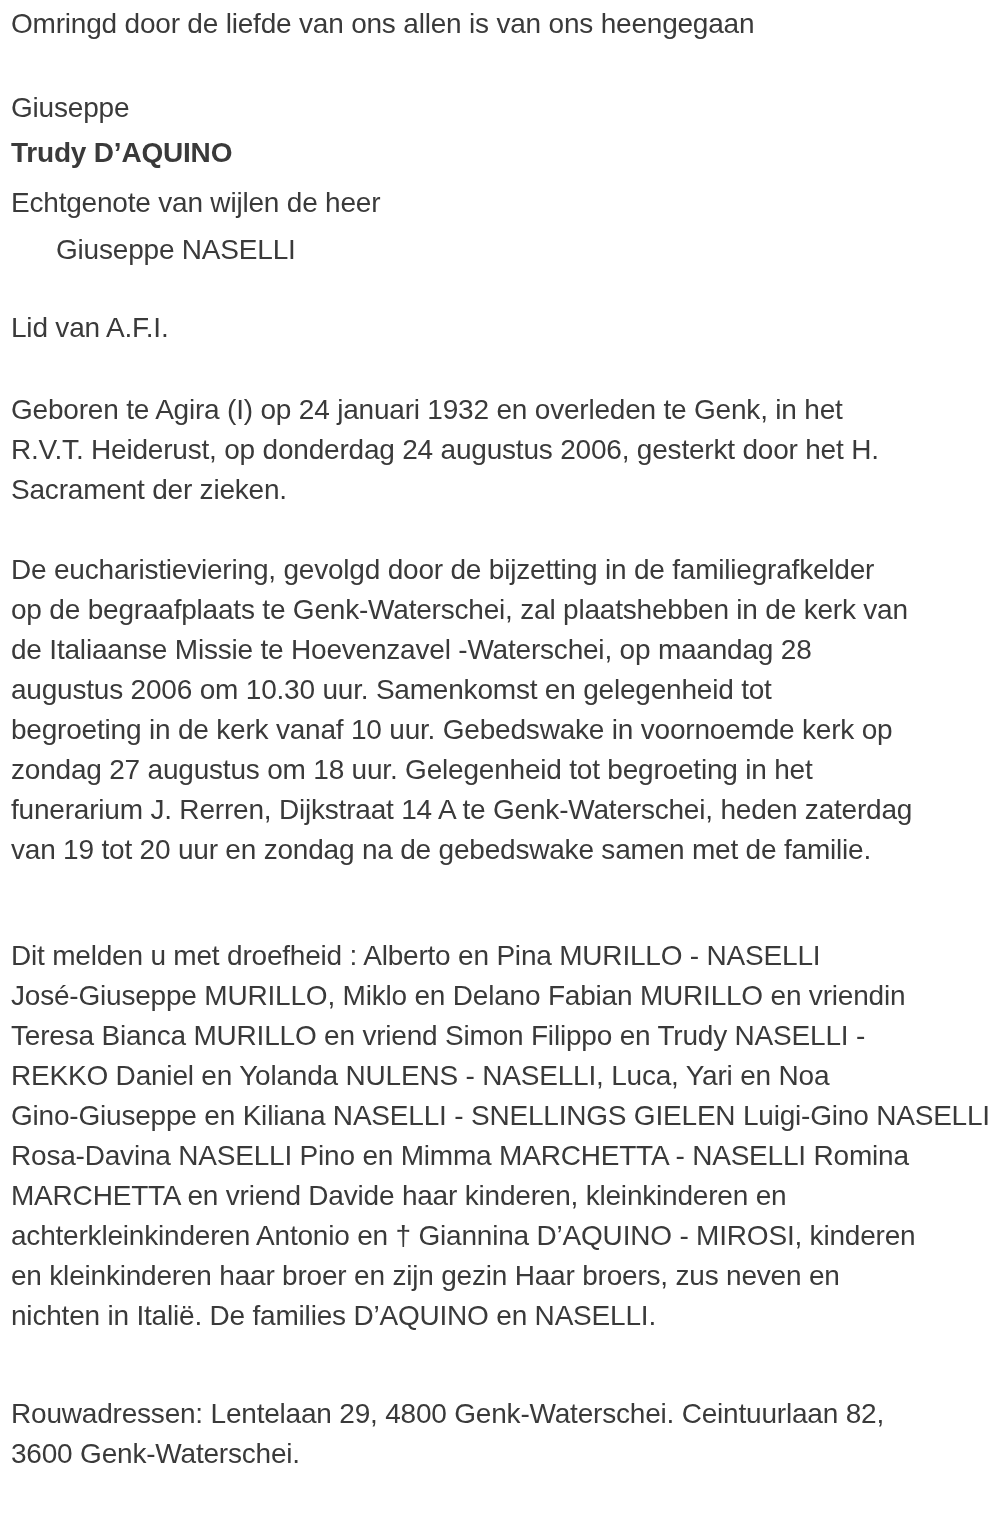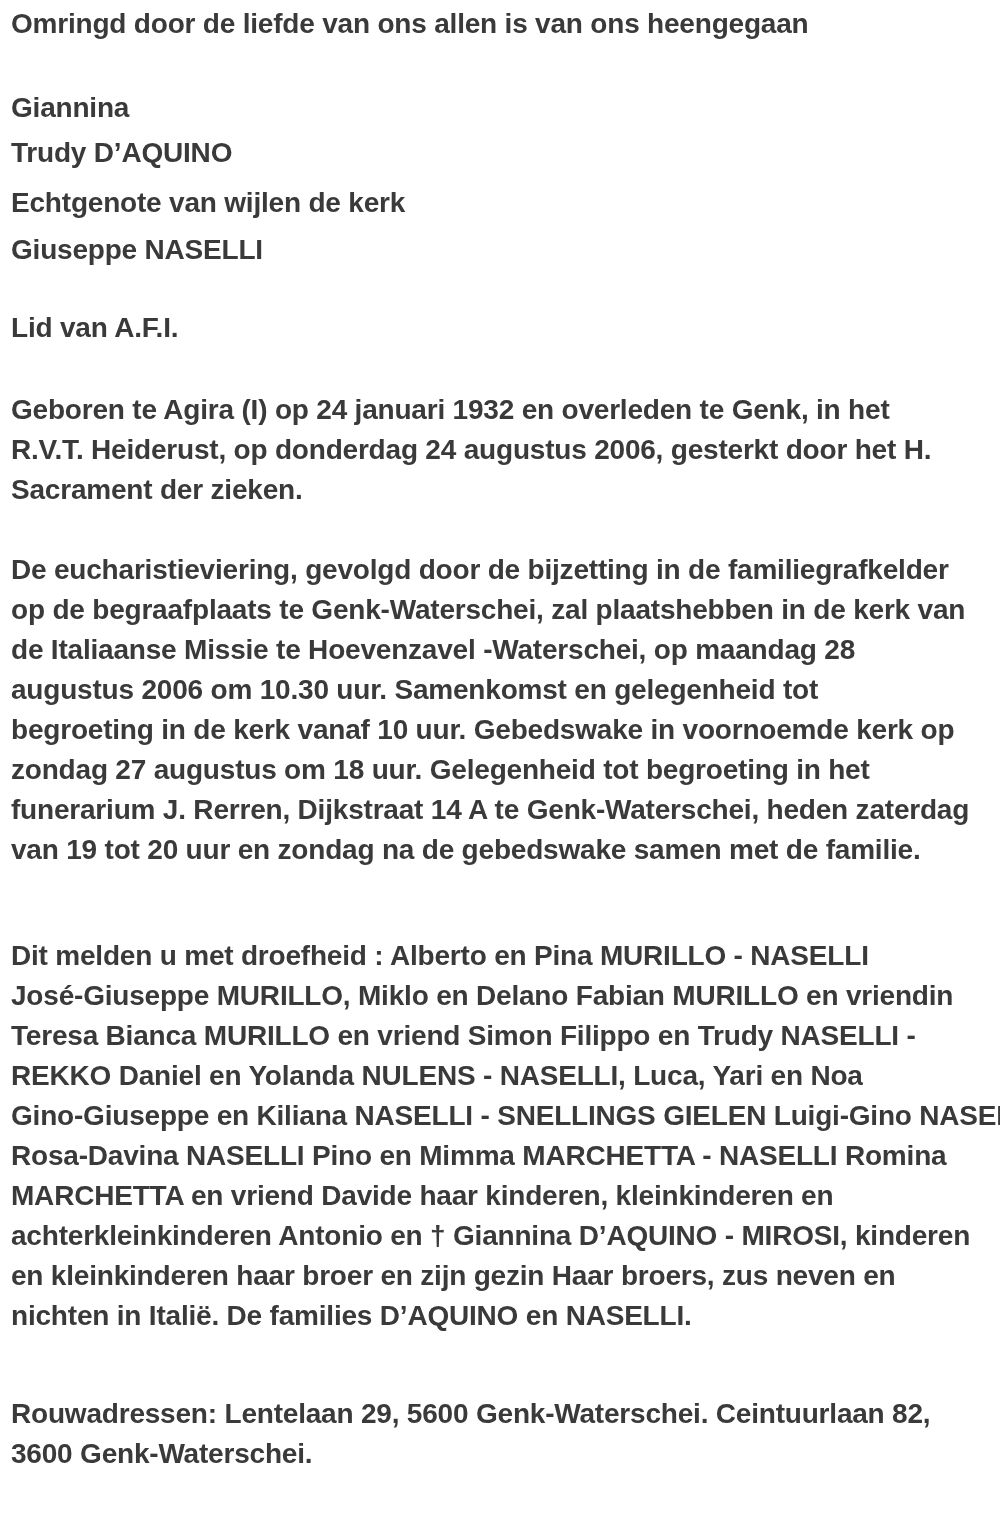--- a/index.html
+++ b/index.html
@@ -12,44 +12,44 @@
     overflow: hidden;
     font-family: "Liberation Sans", "DejaVu Sans", sans-serif;
     color: #3a3a3a;
     font-size: 28px;
     line-height: 40px;
     letter-spacing: -0.2px;
     padding: 4px 0 0 11px;
   }
   .para {
     white-space: pre;       
-    font-weight: 700;
+    font-weight: 400;
   }
   .intro            { margin-bottom: 44px; }
   .salutation       { margin-bottom: 5px; }
   .deceased-name    { font-weight: 700; margin-bottom: 10px; }
   .spouse-intro     { margin-bottom: 7px; }
-  .spouse-name      { margin-bottom: 38px; }
+  .spouse-name      { margin-bottom: 38px; margin-left: 45px; }
   .membership       { margin-bottom: 42px; margin-top: 19px; }
   .life-dates       { margin-bottom: 40px; }
   .service-info     { margin-bottom: 66px; }
   .family-list      { margin-bottom: 58px; }
   .mourning-address { margin-bottom: 37px; }
   .closing          { margin-bottom: 8px; }
 </style>
 </head>
 <body>
 
 <p class="para intro">Omringd door de liefde van ons allen is van ons heengegaan</p>
 
-<p class="para salutation">Giannina</p>
+<p class="para salutation">Giuseppe</p>
 
 <p class="para deceased-name">Trudy D’AQUINO</p>
 
-<p class="para spouse-intro">Echtgenote van wijlen de kerk</p>
+<p class="para spouse-intro">Echtgenote van wijlen de heer</p>
 
 <p class="para spouse-name">Giuseppe NASELLI</p>
 
 <p class="para membership">Lid van A.F.I.</p>
 
 <p class="para life-dates">Geboren te Agira (I) op 24 januari 1932 en overleden te Genk, in het
 R.V.T. Heiderust, op donderdag 24 augustus 2006, gesterkt door het H.
 Sacrament der zieken.</p>
 
 <p class="para service-info">De eucharistieviering, gevolgd door de bijzetting in de familiegrafkelder
@@ -65,16 +65,16 @@
 José-Giuseppe MURILLO, Miklo en Delano Fabian MURILLO en vriendin
 Teresa Bianca MURILLO en vriend Simon Filippo en Trudy NASELLI -
 REKKO Daniel en Yolanda NULENS - NASELLI, Luca, Yari en Noa
 Gino-Giuseppe en Kiliana NASELLI - SNELLINGS GIELEN Luigi-Gino NASELLI
 Rosa-Davina NASELLI Pino en Mimma MARCHETTA - NASELLI Romina
 MARCHETTA en vriend Davide haar kinderen, kleinkinderen en
 achterkleinkinderen Antonio en † Giannina D’AQUINO - MIROSI, kinderen
 en kleinkinderen haar broer en zijn gezin Haar broers, zus neven en
 nichten in Italië. De families D’AQUINO en NASELLI.</p>
 
-<p class="para mourning-address">Rouwadressen: Lentelaan 29, 5600 Genk-Waterschei. Ceintuurlaan 82,
+<p class="para mourning-address">Rouwadressen: Lentelaan 29, 4800 Genk-Waterschei. Ceintuurlaan 82,
 3600 Genk-Waterschei.</p>
 
 <p class="para closing">DIT BERICHT GELDT ALS ENIGE KENNISGEVING.</p>
 
 </body></html>

